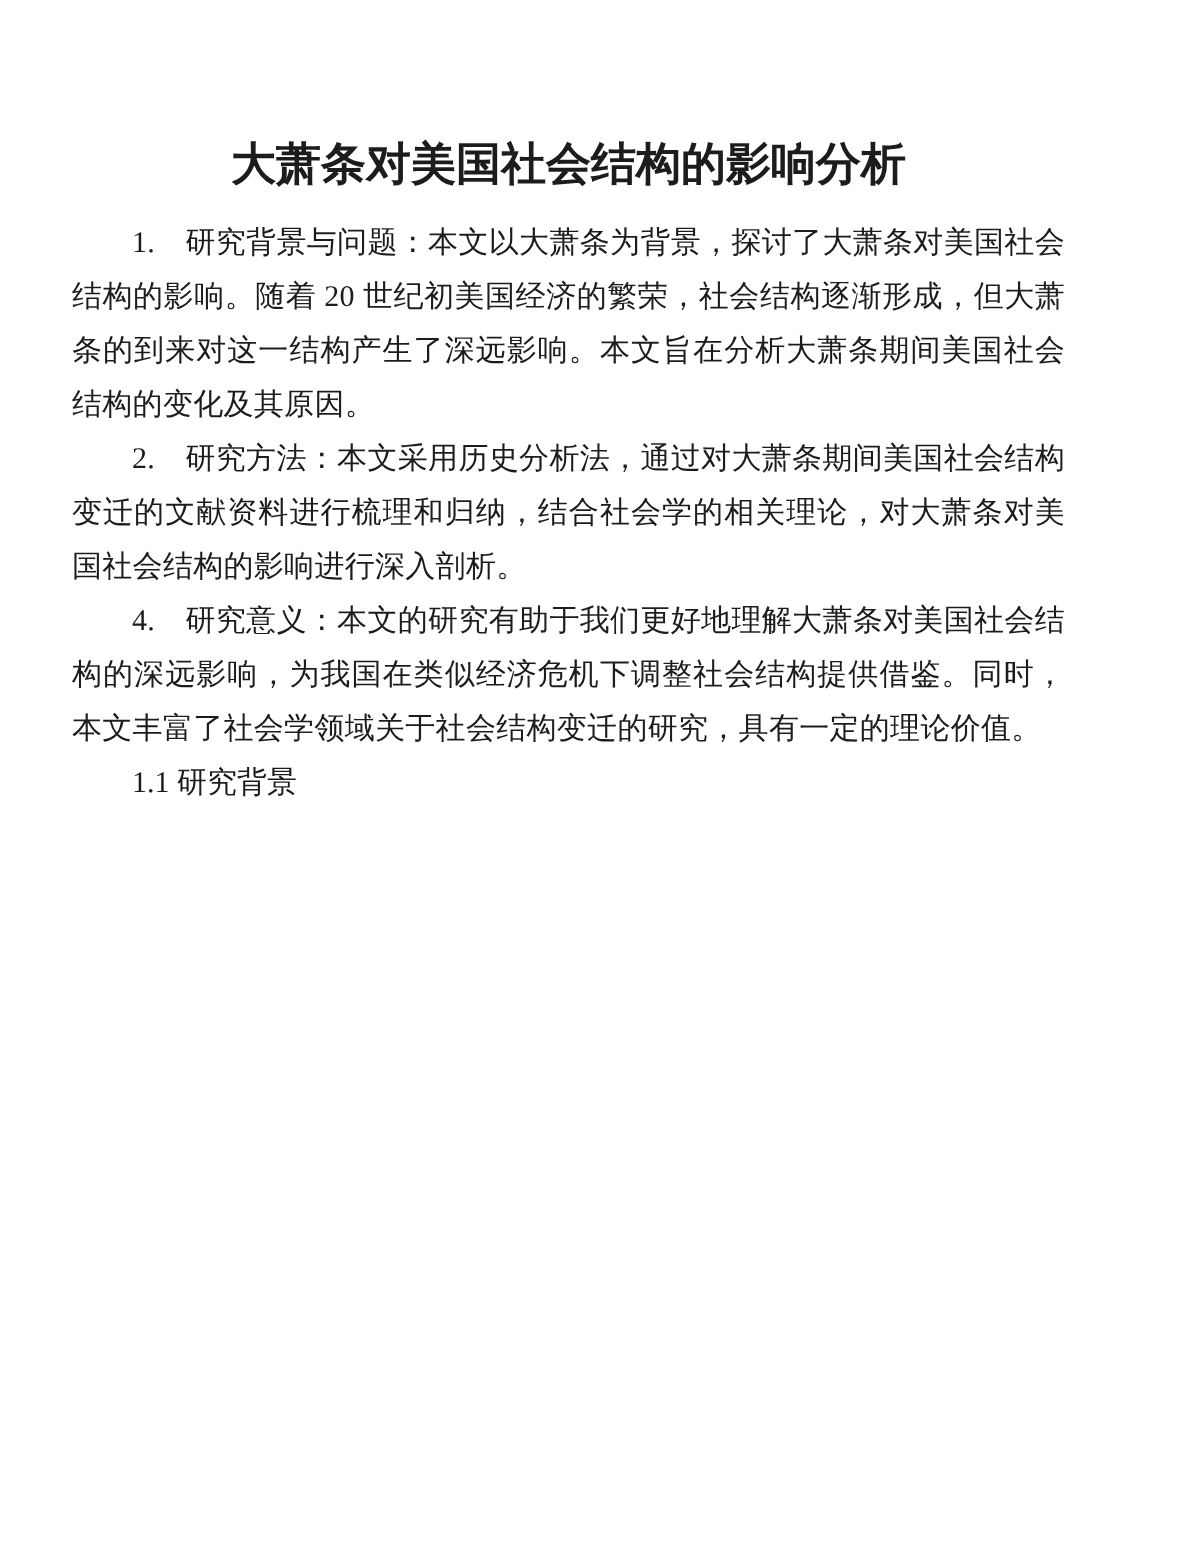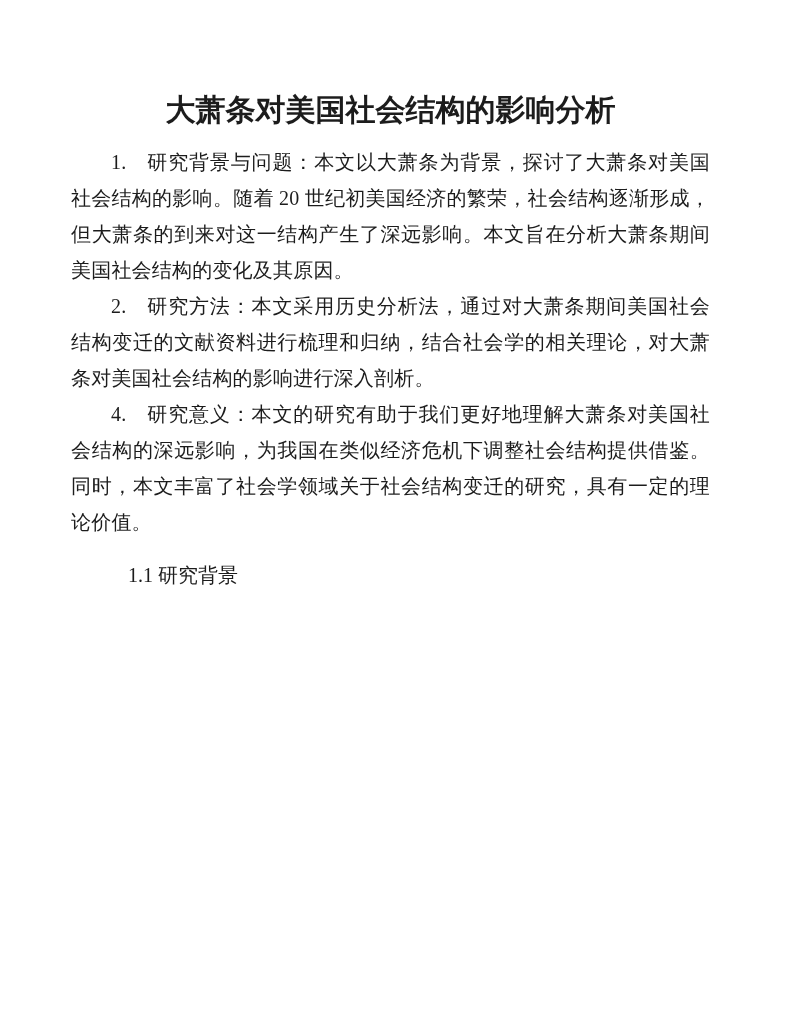--- a/index.html
+++ b/index.html
@@ -9,21 +9,21 @@
   }
   body {
     width: 800px;
     height: 1035px;
     overflow: hidden;
   }
   .page {
     box-sizing: border-box;
     width: 800px;
     height: 1035px;
-    padding: 88px 90px 0 71px;
+    padding: 88px 90px 0 48px;
     background: #ffffff;
     color: #1c1c1c;
     font-family: "Liberation Serif", "DejaVu Serif", serif;
   }
   .doc-title {
     margin: 0 0 12px 0;
     font-size: 30px;
     font-weight: 700;
     line-height: 44px;
     text-align: center;
@@ -40,21 +40,21 @@
   .para {
     margin: 0;
     font-size: 20px;
     font-weight: 400;
     line-height: 36px;
     text-indent: 2em;
     text-align: justify;
     letter-spacing: 0.2px;
   }
   .subheading {
-    margin: 17px;
+    margin: 0;
     font-size: 20px;
     font-weight: 400;
     line-height: 36px;
     text-indent: 2em;
   }
 </style>
 </head>
 <body>
 
 <div class="page">

